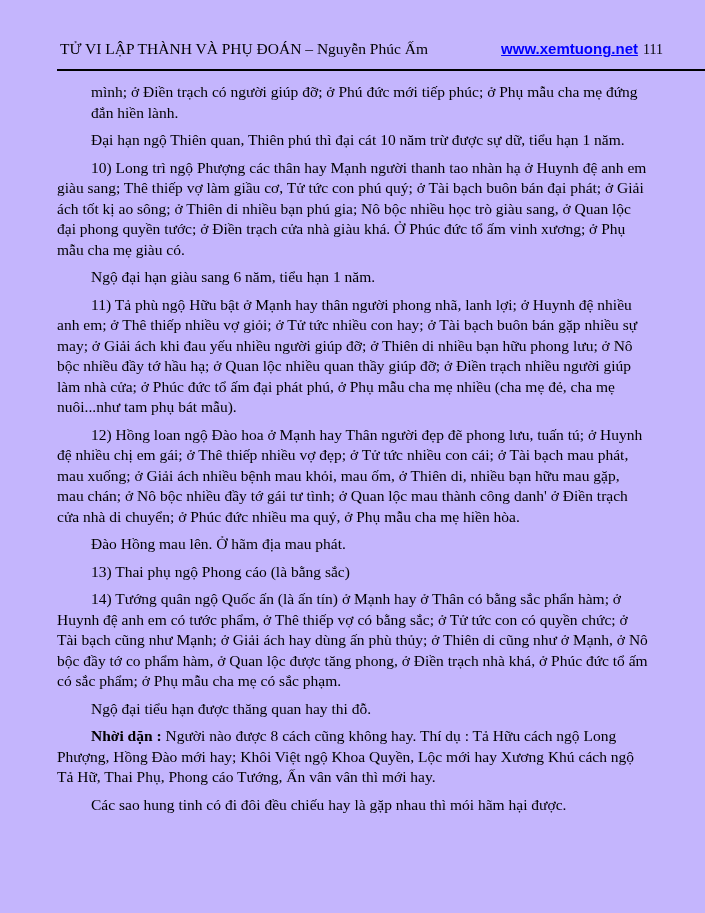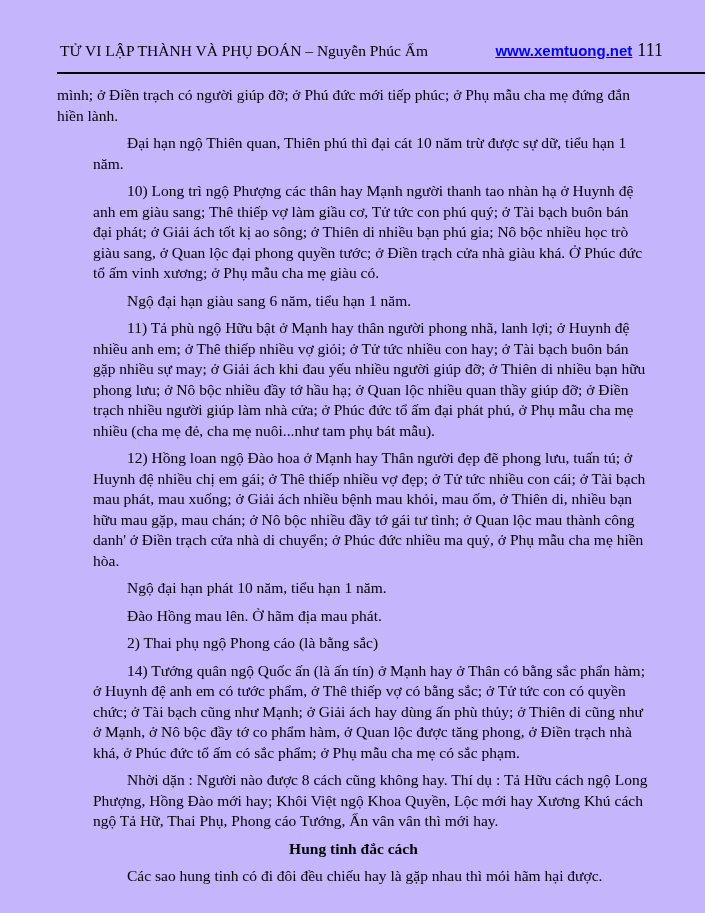--- a/index.html
+++ b/index.html
@@ -34,50 +34,50 @@
   }
   .header-link {
     font-family: "Liberation Sans", "DejaVu Sans", sans-serif;
     font-weight: bold;
     font-size: 15px;
     color: #0000ff;
     text-decoration: underline;
     cursor: pointer;
   }
   .header-pagenum {
-    font-size: 18px;
+    font-size: 14px;
   }
   .header-rule {
     height: 2px;
     background: #000000;
     margin: 11px 0 0 57px;
   }
   .body-text {
     padding: 11px 55px 0 57px;
     font-size: 15.5px;
     line-height: 20.5px;
     text-align: left;
   }
   .para {
     margin: 0 0 7px 0;
   }
   .para.indent {
     text-indent: 34px;
-    margin-left: 36px;
   }
   .para.continuation {
     text-indent: 0;
+    margin-left: 34px;
   }
   .para.heading {
     text-align: center;
     font-weight: bold;
     text-indent: 0;
   }
   .bold-lead {
-    font-weight: normal;
+    font-weight: bold;
   }
 </style>
 </head>
 <body>
 
 <div class="page">
 
   <div class="header">
     <span class="header-title">TỬ VI LẬP THÀNH VÀ PHỤ ĐOÁN – Nguyễn Phúc Ấm</span>
     <span class="header-right">
@@ -88,22 +88,21 @@
 
   <div class="header-rule"></div>
 
   <div class="body-text">
     <p class="para continuation">mình; ở Điền trạch có người giúp đỡ; ở Phú đức mới tiếp phúc; ở Phụ mẫu cha mẹ đứng đắn hiền lành.</p>
     <p class="para indent">Đại hạn ngộ Thiên quan, Thiên phú thì đại cát 10 năm trừ được sự dữ, tiểu hạn 1 năm.</p>
     <p class="para indent">10) Long trì ngộ Phượng các thân hay Mạnh người thanh tao nhàn hạ ở Huynh đệ anh em giàu sang; Thê thiếp vợ làm giầu  cơ, Tử tức con phú quý; ở Tài bạch buôn bán đại phát; ở Giải ách tốt kị ao sông; ở Thiên di nhiều bạn phú gia; Nô bộc nhiều học trò giàu sang, ở Quan lộc đại phong quyền tước; ở Điền trạch cửa nhà giàu khá. Ở Phúc đức tổ ấm vinh xương; ở Phụ mẫu cha mẹ giàu có.</p>
     <p class="para indent">Ngộ đại hạn giàu sang 6 năm, tiểu hạn 1 năm.</p>
     <p class="para indent">11) Tả phù ngộ Hữu bật ở Mạnh hay thân người phong nhã, lanh lợi; ở Huynh đệ nhiều anh em; ở Thê thiếp nhiều vợ giỏi; ở Tử tức nhiều con hay; ở Tài bạch buôn bán gặp nhiều sự may; ở Giải ách khi đau yếu nhiều người giúp đỡ; ở Thiên di nhiều bạn hữu phong lưu; ở Nô bộc nhiều đầy tớ hầu hạ; ở Quan lộc nhiều quan thầy giúp đỡ; ở Điền trạch nhiều người giúp làm nhà cửa; ở Phúc đức tổ ấm đại phát phú, ở Phụ mẫu cha mẹ nhiều (cha mẹ đẻ, cha mẹ nuôi...như tam phụ bát mẫu).</p>
     <p class="para indent">12) Hồng loan ngộ Đào hoa ở Mạnh hay Thân người đẹp đẽ phong lưu, tuấn tú; ở Huynh đệ nhiều chị em gái; ở Thê thiếp nhiều vợ đẹp; ở Tử tức nhiều con cái; ở Tài bạch mau phát, mau xuống; ở Giải ách nhiều bệnh mau khỏi, mau ốm, ở Thiên di, nhiều bạn hữu mau gặp, mau chán; ở Nô bộc nhiều đầy tớ gái tư tình; ở Quan lộc mau thành công danh' ở Điền trạch cửa nhà di chuyển; ở Phúc đức nhiều ma quỷ, ở Phụ mẫu cha mẹ hiền hòa.</p>
-    <p class="para indent">Ngộ đại hạn phát 10 năm, tiểu hạn 1 năm.</p>
     <p class="para indent">Đào Hồng mau lên. Ở hãm địa mau phát.</p>
-    <p class="para indent">2) Thai phụ ngộ Phong cáo (là bằng sắc)</p>
+    <p class="para indent">13) Thai phụ ngộ Phong cáo (là bằng sắc)</p>
     <p class="para indent">14) Tướng quân ngộ Quốc ấn (là ấn tín) ở Mạnh hay ở Thân có bằng sắc phẩn  hàm; ở Huynh đệ anh em có tước phẩm, ở Thê thiếp vợ có bằng sắc; ở Tử tức con  có quyền chức; ở Tài bạch cũng như Mạnh; ở Giải ách hay dùng ấn phù thủy; ở Thiên di cũng như ở Mạnh, ở Nô bộc đầy tớ co phẩm hàm, ở Quan lộc được tăng phong, ở Điền trạch nhà khá, ở Phúc đức tổ ấm có sắc phẩm; ở Phụ mẫu cha mẹ có sắc phạm.</p>
+    <p class="para indent">Ngộ đại tiểu hạn được thăng quan hay thi đỗ.</p>
     <p class="para indent"><span class="bold-lead">Nhời dặn :</span><span> Người nào được 8 cách cũng không hay. Thí dụ : Tả Hữu cách ngộ Long Phượng, Hồng Đào mới hay; Khôi Việt ngộ Khoa Quyền, Lộc mới hay Xương Khú cách ngộ Tả Hữ, Thai Phụ, Phong cáo Tướng, Ấn vân vân thì mới hay.</span></p>
-    <p class="para heading">Hung tinh đắc cách</p>
     <p class="para indent">Các sao hung tinh có đi đôi đều chiếu hay là gặp nhau thì mói hãm hại được.</p>
   </div>
 
 </div>
 
 </body></html>

